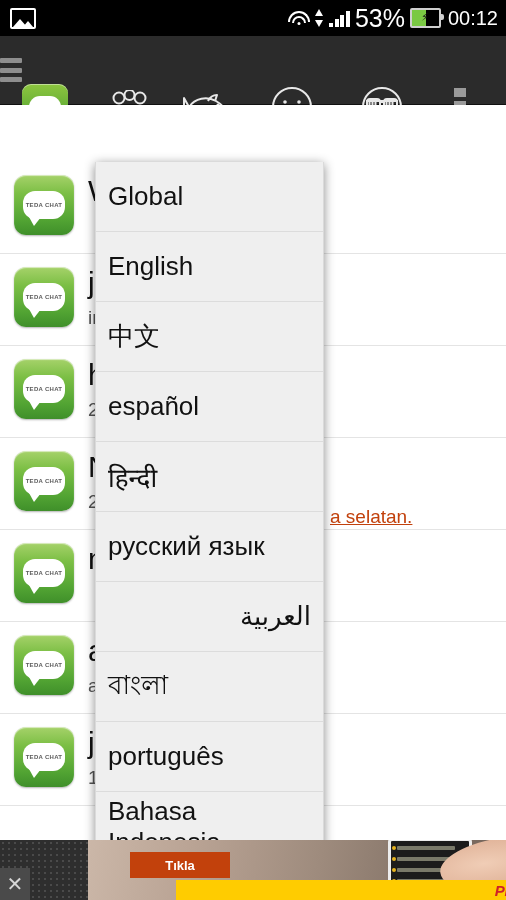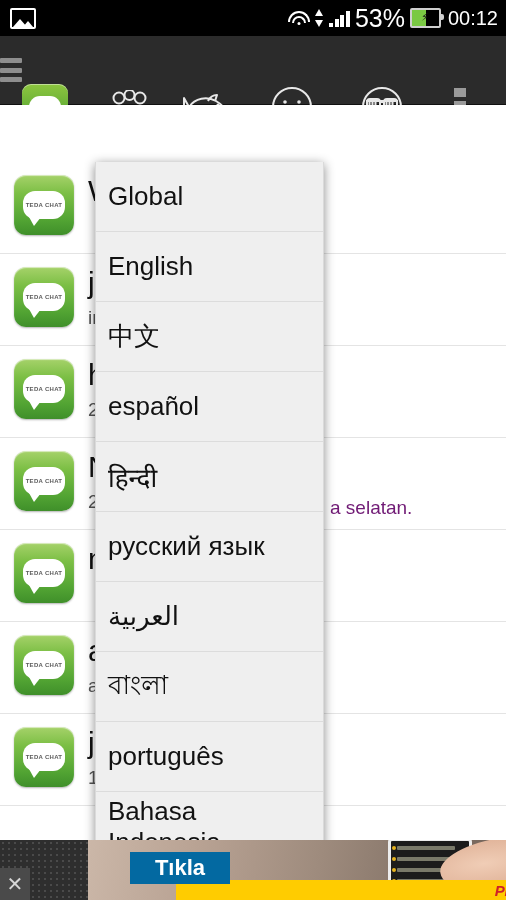--- a/index.html
+++ b/index.html
@@ -106,36 +106,36 @@
   .row .av{
     position:absolute;left:14px;top:13px;width:60px;height:60px;border-radius:12px;
     background:linear-gradient(180deg,#a6d26a 0%,#7cbf45 30%,#52a433 75%,#3f8f2a 100%);
     box-shadow:inset 0 1px 1px rgba(255,255,255,.6),0 1px 2px rgba(0,0,0,.3);
     display:flex;align-items:center;justify-content:center;
   }
   .row .av .bubble{width:42px;height:28px;}
   .row .av .bubble span{font-size:6px;}
   .row .name{position:absolute;left:88px;top:12px;font-size:30px;color:#111;white-space:nowrap;}
   .row .sub{position:absolute;left:88px;top:53px;font-size:19px;color:#555;white-space:nowrap;}
-  .row .sub2{position:absolute;left:330px;top:59px;font-size:19px;color:#701a75;white-space:nowrap;}
+  .row .sub2{position:absolute;left:330px;top:68px;font-size:19px;color:#c2410c;white-space:nowrap;text-decoration:underline;}
 
   
   .dropdown{
     position:absolute;left:95px;top:162px;width:227px;height:727px;
     background:#efefef;
     box-shadow:0 2px 10px rgba(0,0,0,.45);
     border:1px solid #dadada;border-top:none;
     overflow:hidden;
   }
   .dd-item{
     height:69px;border-bottom:1px solid #dcdcdc;
     display:flex;align-items:center;padding:0 12px;
     font-size:26px;color:#111;background:#efefef;
   }
-  .dd-item.rtl{justify-content:flex-end;direction:rtl;}
+  .dd-item.rtl{justify-content:flex-start;direction:rtl;}
 
   
   .ad{position:absolute;left:0;top:840px;width:506px;height:60px;overflow:hidden;background:#2a2a2a;}
   .ad-dots{position:absolute;inset:0;
     background-image:radial-gradient(circle,#4a4a4a 1px,transparent 1.4px);
     background-size:6px 6px;background-color:#2e2e2e;}
   .ad-photo{position:absolute;left:88px;top:0;width:418px;height:60px;
     background:linear-gradient(100deg,#cbb7a8 0%,#b9a394 25%,#9e8b7d 55%,#6f6056 100%);
     filter:blur(.2px);}
   .ad-phone{position:absolute;left:300px;top:-2px;width:78px;height:58px;background:#1c1c1c;border:3px solid #ededed;border-radius:4px;overflow:hidden;}
@@ -145,22 +145,22 @@
   .ad-phone i:nth-child(3){top:27px;}
   .ad-phone i:nth-child(4){top:38px;}
   .ad-phone b{position:absolute;left:1px;width:4px;height:4px;background:#e6b31e;border-radius:50%;}
   .ad-phone b:nth-of-type(1){top:5px;} .ad-phone b:nth-of-type(2){top:16px;}
   .ad-phone b:nth-of-type(3){top:27px;} .ad-phone b:nth-of-type(4){top:38px;}
   .ad-hand{position:absolute;left:352px;top:-4px;width:150px;height:58px;
     background:radial-gradient(ellipse at 30% 40%,#f0cdb6 0%,#e2b69c 45%,#c99a80 80%);
     border-radius:50% 20% 30% 60%;transform:rotate(-8deg);}
   .ad-yellowbar{position:absolute;left:88px;bottom:0;width:418px;height:20px;background:#ffcc00;}
   .ad-pegasus{position:absolute;right:28px;bottom:1px;font-size:15px;font-weight:bold;font-style:italic;color:#cf2027;letter-spacing:-.3px;}
-  .ad-tikla{position:absolute;left:130px;top:12px;width:100px;height:32px;background:#0369a1;
-    display:flex;align-items:center;justify-content:center;color:#fff;font-weight:bold;font-size:22px;}
+  .ad-tikla{position:absolute;left:130px;top:12px;width:100px;height:26px;background:#c2410c;
+    display:flex;align-items:center;justify-content:center;color:#fff;font-weight:bold;font-size:13px;}
   .ad-close{position:absolute;left:0;top:28px;width:30px;height:32px;background:#4a4a4a;
     display:flex;align-items:center;justify-content:center;color:#d6d6d6;font-size:20px;}
 </style>
 </head>
 <body>
 
 <div class="screen">
 
   <div class="statusbar">
     <div class="sb-left">

